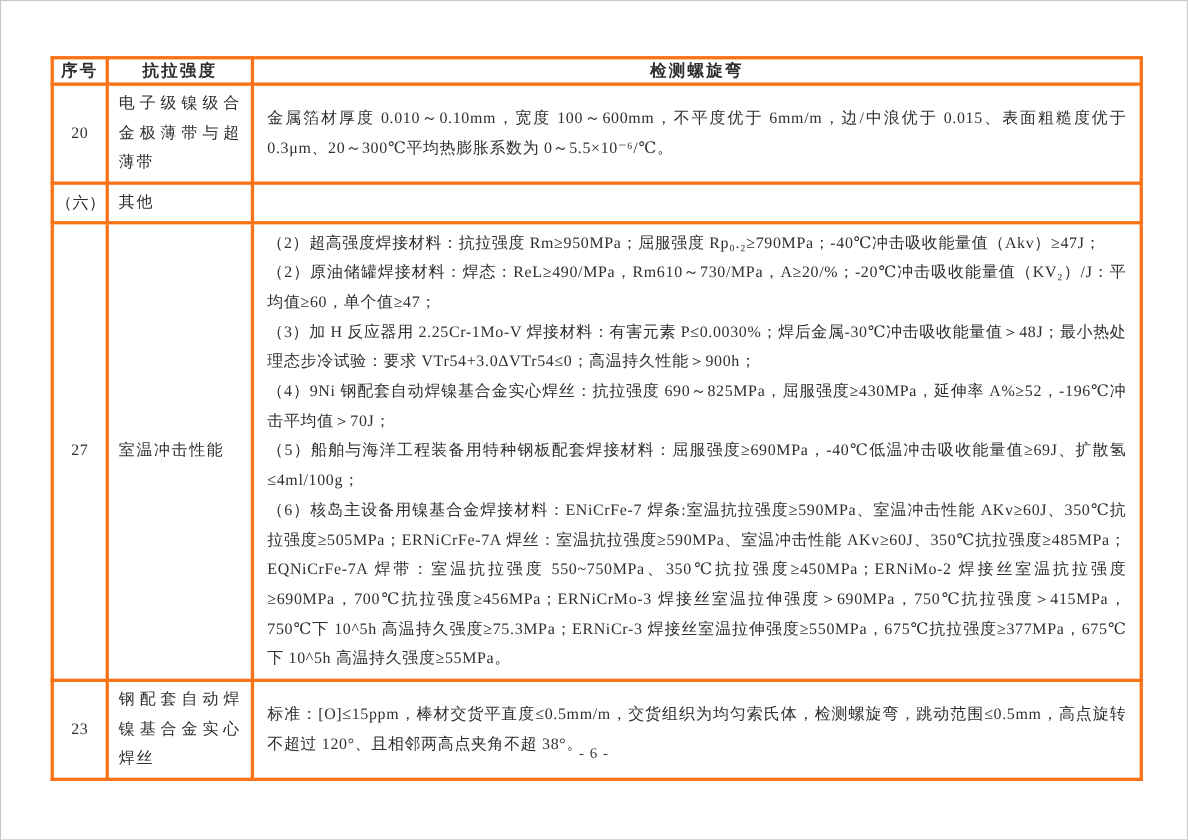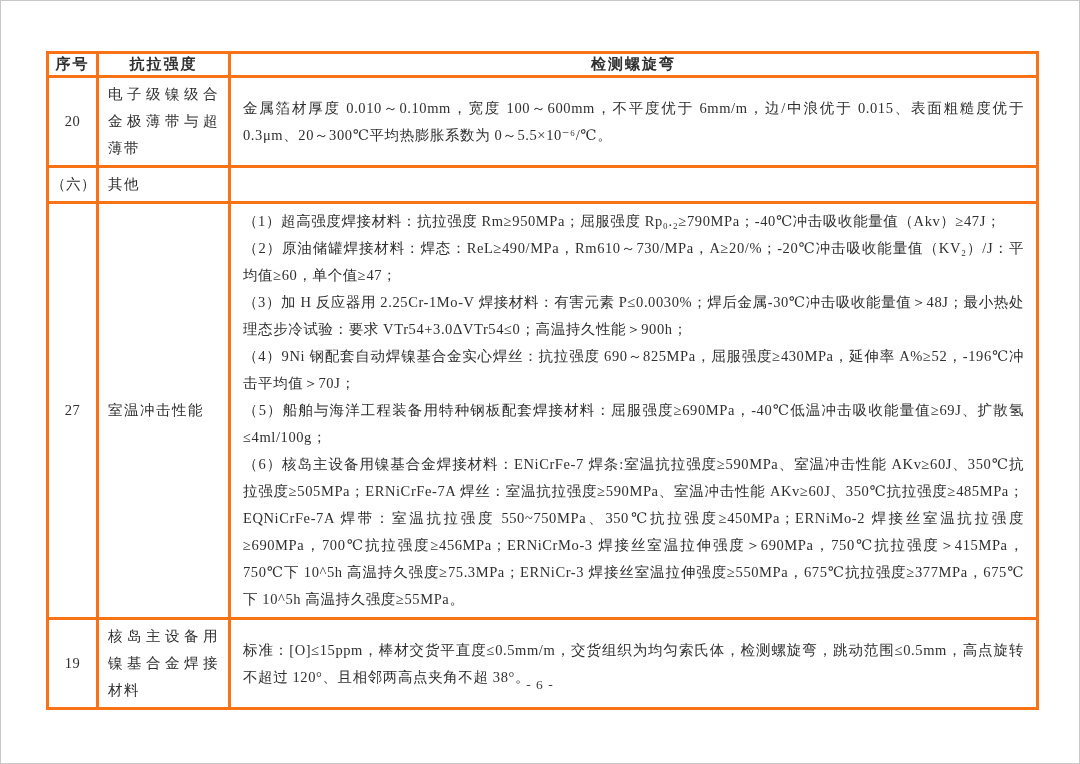--- a/index.html
+++ b/index.html
@@ -112,31 +112,31 @@
       </tr>
       <tr class="row-liu">
         <td class="cell-no">（六）</td>
         <td class="cell-name">其他</td>
         <td class="cell-req"></td>
       </tr>
       <tr class="row-21">
         <td class="cell-no">27</td>
         <td class="cell-name">室温冲击性能</td>
         <td class="cell-req">
-          <p>（1）超高强度焊接材料：抗拉强度 Rm≥950MPa；屈服强度 Rp₀.₂≥790MPa；-40℃冲击吸收能量值（Akv）≥47J；</p>
+          <p>（2）超高强度焊接材料：抗拉强度 Rm≥950MPa；屈服强度 Rp₀.₂≥790MPa；-40℃冲击吸收能量值（Akv）≥47J；</p>
           <p>（2）原油储罐焊接材料：焊态：ReL≥490/MPa，Rm610～730/MPa，A≥20/%；-20℃冲击吸收能量值（KV₂）/J：平均值≥60，单个值≥47；</p>
           <p>（3）加 H 反应器用 2.25Cr-1Mo-V 焊接材料：有害元素 P≤0.0030%；焊后金属-30℃冲击吸收能量值＞48J；最小热处理态步冷试验：要求 VTr54+3.0ΔVTr54≤0；高温持久性能＞900h；</p>
           <p>（4）9Ni 钢配套自动焊镍基合金实心焊丝：抗拉强度 690～825MPa，屈服强度≥430MPa，延伸率 A%≥52，-196℃冲击平均值＞70J；</p>
           <p>（5）船舶与海洋工程装备用特种钢板配套焊接材料：屈服强度≥690MPa，-40℃低温冲击吸收能量值≥69J、扩散氢≤4ml/100g；</p>
           <p>（6）核岛主设备用镍基合金焊接材料：ENiCrFe-7 焊条:室温抗拉强度≥590MPa、室温冲击性能 AKv≥60J、350℃抗拉强度≥505MPa；ERNiCrFe-7A 焊丝：室温抗拉强度≥590MPa、室温冲击性能 AKv≥60J、350℃抗拉强度≥485MPa；EQNiCrFe-7A 焊带：室温抗拉强度 550~750MPa、350℃抗拉强度≥450MPa；ERNiMo-2 焊接丝室温抗拉强度≥690MPa，700℃抗拉强度≥456MPa；ERNiCrMo-3 焊接丝室温拉伸强度＞690MPa，750℃抗拉强度＞415MPa，750℃下 10^5h 高温持久强度≥75.3MPa；ERNiCr-3 焊接丝室温拉伸强度≥550MPa，675℃抗拉强度≥377MPa，675℃下 10^5h 高温持久强度≥55MPa。</p>
         </td>
       </tr>
       <tr class="row-23">
-        <td class="cell-no">19</td>
-        <td class="cell-name">核岛主设备用镍基合金焊接材料</td>
+        <td class="cell-no">23</td>
+        <td class="cell-name">钢配套自动焊镍基合金实心焊丝</td>
         <td class="cell-req">
           <p>标准：[O]≤15ppm，棒材交货平直度≤0.5mm/m，交货组织为均匀索氏体，检测螺旋弯，跳动范围≤0.5mm，高点旋转不超过 120°、且相邻两高点夹角不超 38°。</p>
         </td>
       </tr>
     </tbody>
   </table>
 
   <div class="footer">- 6 -</div>
 
 </div>

